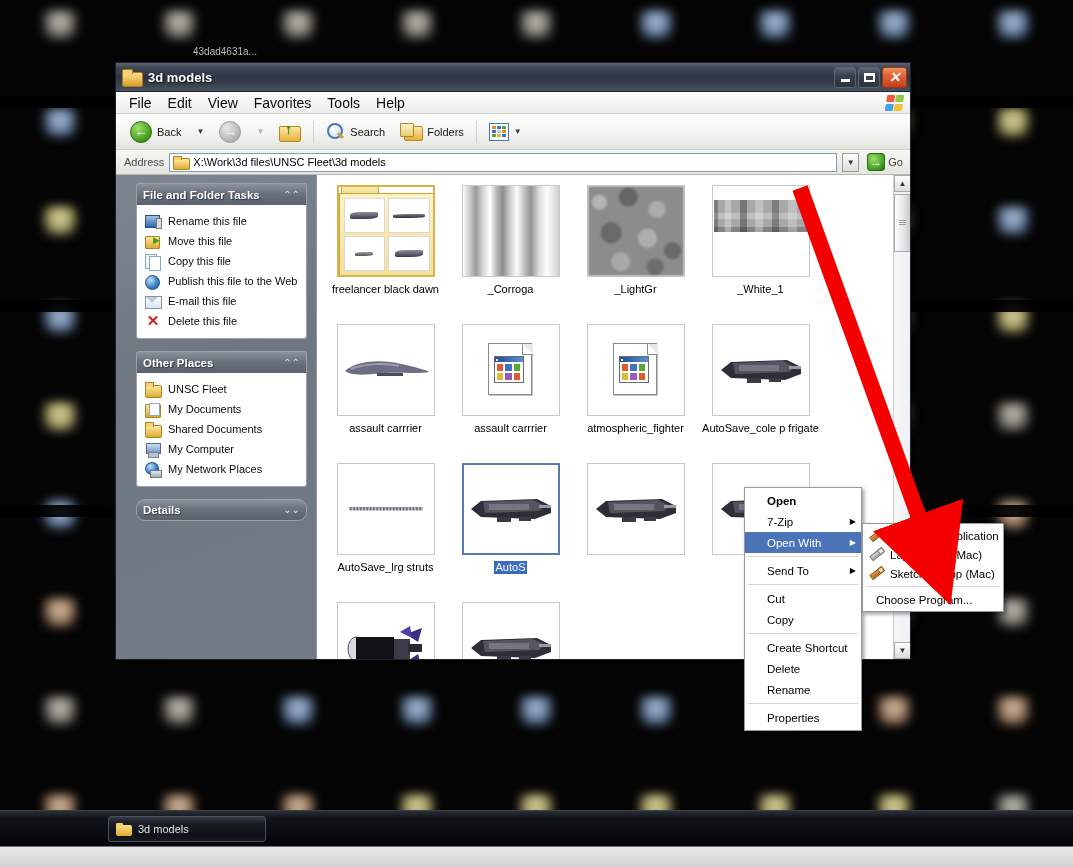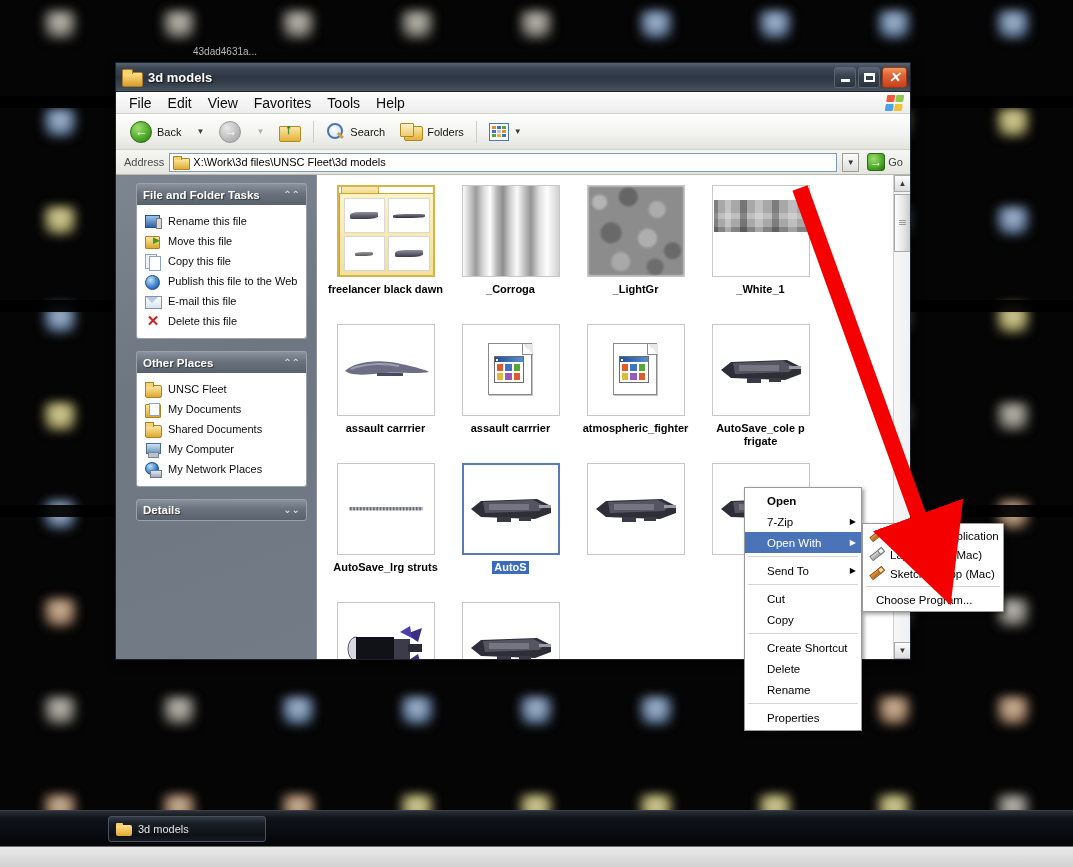--- a/index.html
+++ b/index.html
@@ -270,21 +270,21 @@
   }
   .panel { margin-bottom: 12px; }
   .panel-head {
     height: 22px;
     background: linear-gradient(#8a929d 0%, #6a727e 45%, #59616d 100%);
     border: 1px solid #9aa1ab; border-bottom: none;
     border-radius: 3px 3px 0 0;
     display:flex; align-items:center; justify-content:space-between;
     padding: 0 6px; cursor:pointer;
   }
-  .panel-head.solo { border-radius:3px; border-bottom:1px solid #9aa1ab; }
+  .panel-head.solo { border-radius:9px; border-bottom:1px solid #9aa1ab; }
   .panel-title { font-size:11.5px; font-weight:bold; color:#fff; text-shadow:1px 1px 1px rgba(0,0,0,.5); }
   .chev { color:#e6eaf0; font-size:10px; line-height:1; }
   .panel-body {
     background:#fff; border:1px solid #9aa1ab; border-top:none;
     border-radius:0 0 3px 3px; padding:6px 0 7px 0;
   }
   .p-item {
     display:flex; align-items:center; gap:7px;
     padding:2.5px 8px; font-size:11px; color:#0b0b0b; cursor:pointer;
   }
@@ -316,21 +316,20 @@
     flex: 1 1 auto; position: relative;
     background:#fff;
     border-left:1px solid #8d949f;
     overflow: hidden;
   }
   #file-grid {
     position:absolute; left:0; top:0; right:17px; bottom:0;
     padding: 8px 0 0 6px;
     display:flex; flex-wrap:wrap;
     align-content:flex-start;
-    font-weight:bold;
   }
   .fitem {
     width: 125px; height: 139px;
     display:flex; flex-direction:column; align-items:center;
     padding-top: 2px; cursor:pointer;
   }
   .fthumb {
     width: 98px; height: 92px;
     border:1px solid #c7c7c7; background:#fff;
     display:flex; align-items:center; justify-content:center;

